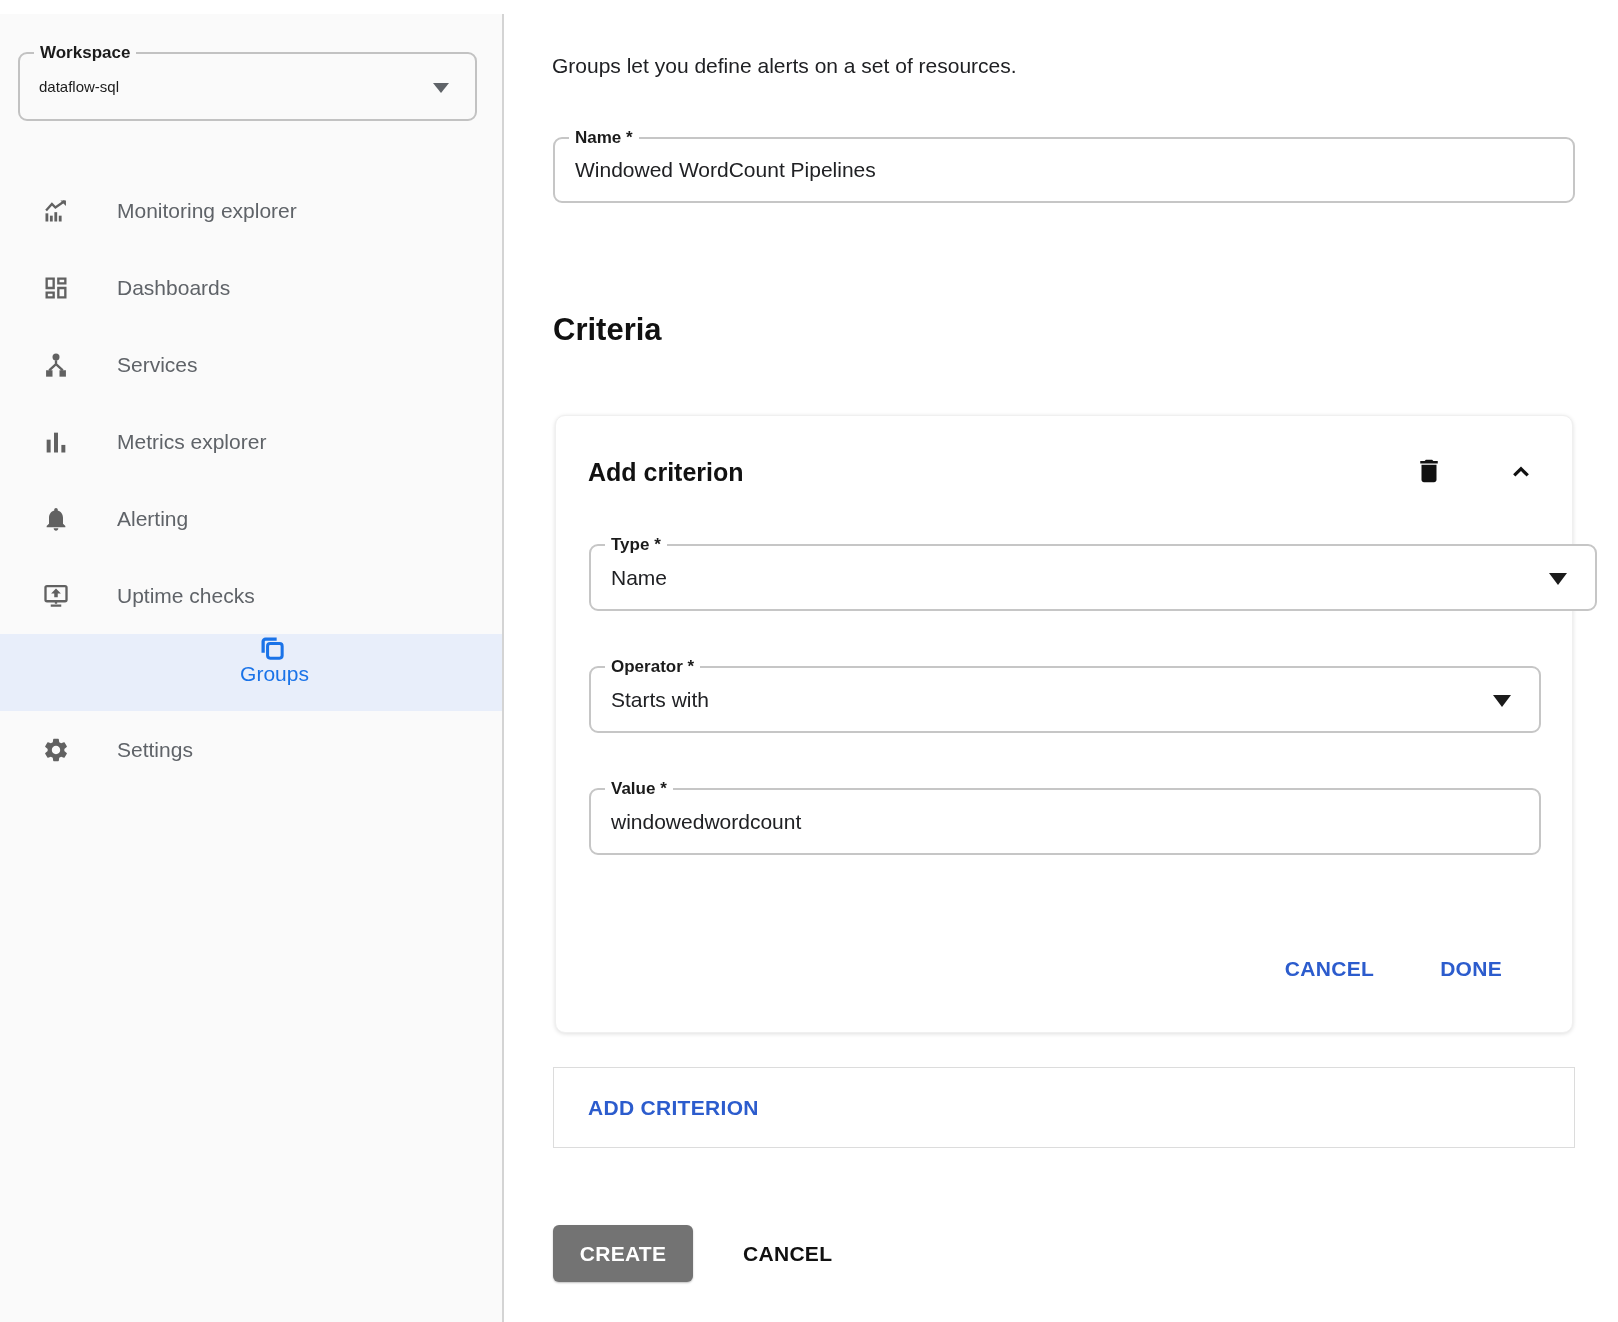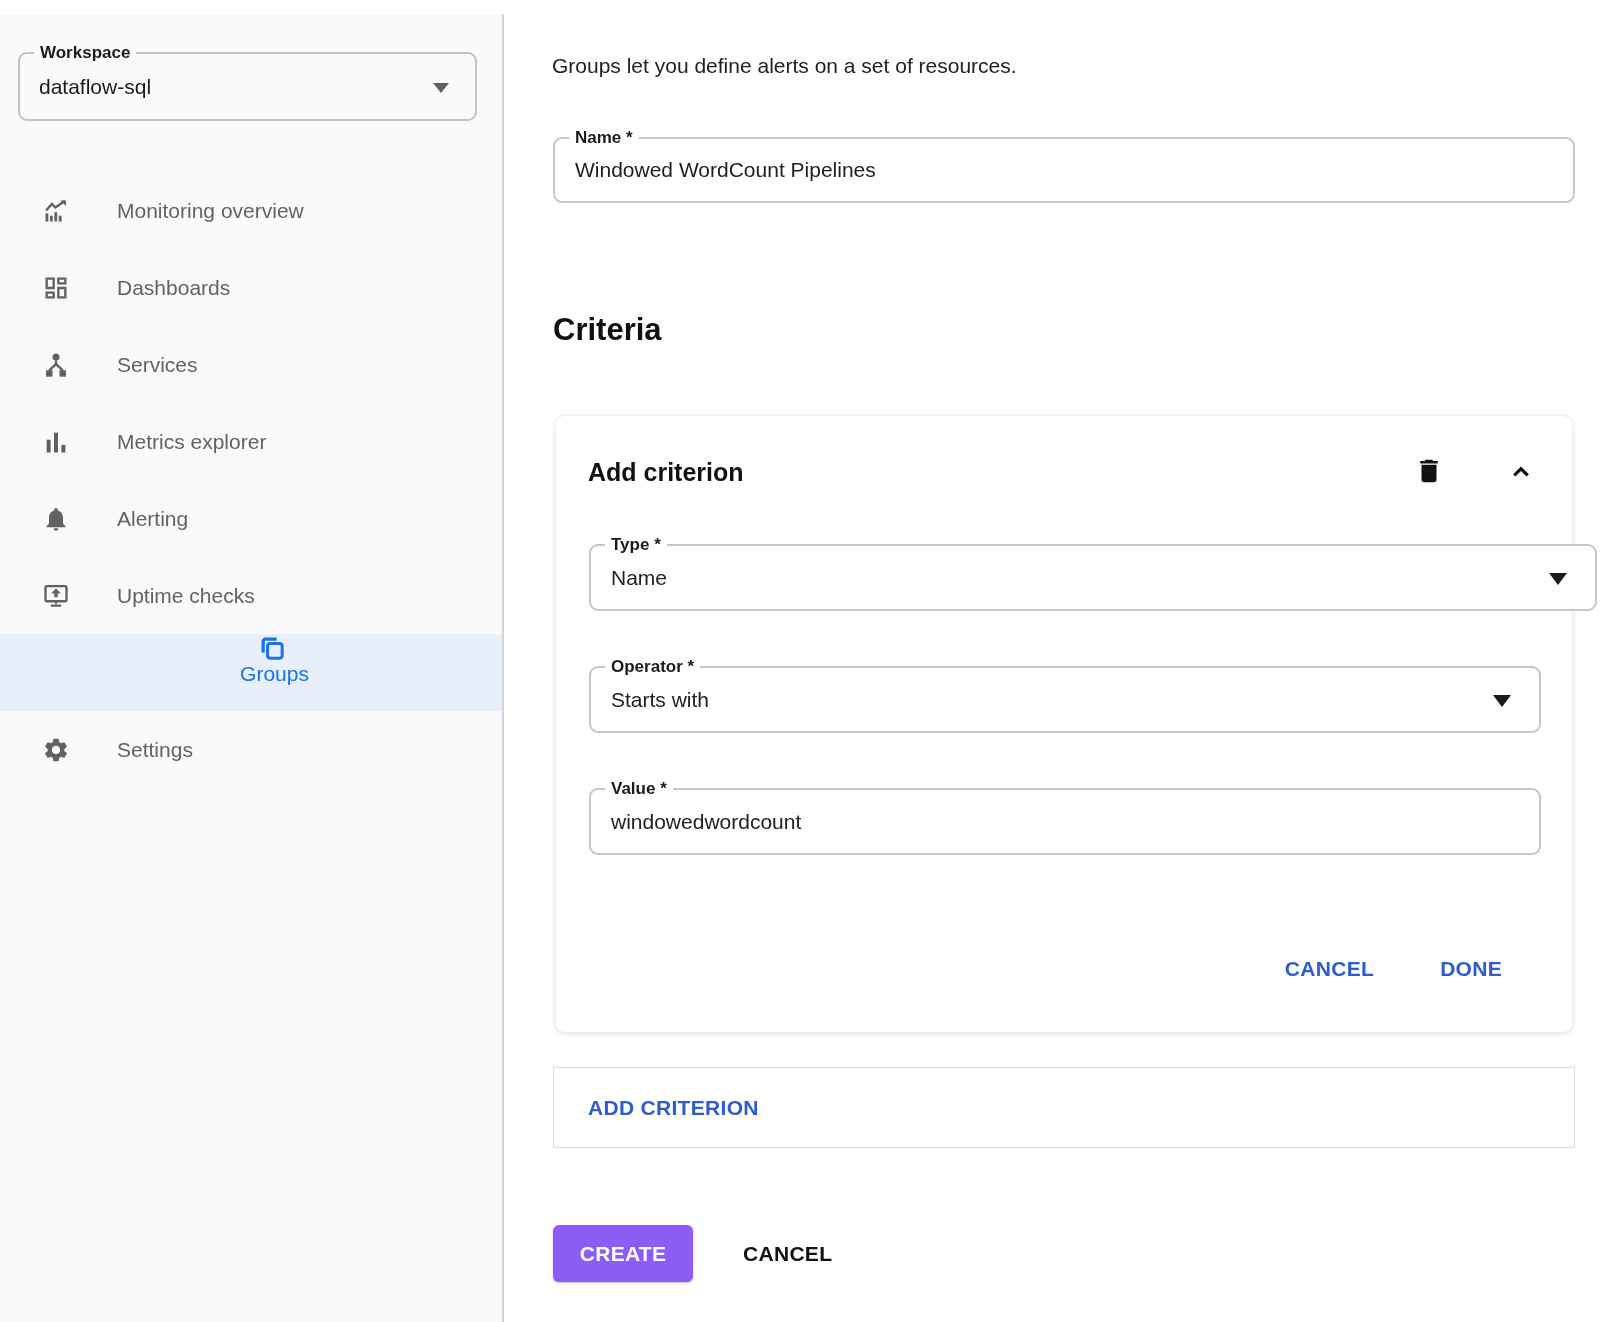--- a/index.html
+++ b/index.html
@@ -8,21 +8,21 @@
   body { position:relative; }
 
   
   .sidebar { position:absolute; left:0; top:0; width:504px; height:1322px;
              background:#fafafa; border-right:2px solid #d4d4d4;margin-top:14px; }
   .workspace { position:absolute; left:18px; top:38px; width:459px; height:69px;
                border:2px solid #c2c2c2; border-radius:9px; cursor:pointer; background:#fafafa; }
   .ws-label { position:absolute; left:14px; top:-12px; background:#fafafa; padding:0 6px;
               font-size:17px; font-weight:700; color:#1b1b1b; line-height:22px; }
   .ws-value { position:absolute; left:19px; top:0; height:100%; display:flex; align-items:center;
-              font-size:21px; color:#1b1b1b; }
+              font-size:15px; color:#1b1b1b; }
   .caret { width:0; height:0; border-left:8px solid transparent; border-right:8px solid transparent;
            border-top:10px solid #5f6368; position:absolute; right:26px; top:50%; margin-top:-4px; }
   .nav { position:absolute; left:0; top:158px; width:100%; }
   .nav-item { height:77px; display:flex; align-items:center; cursor:pointer; color:#5f6368; }
   .nav-item .nav-icon { width:28px; height:28px; margin-left:42px; flex:none; color:#616161; }
   .nav-item .nav-icon svg { width:28px; height:28px; display:block; }
   .nav-item .nav-label { margin-left:47px; font-size:21px; color:#5f6368; }
   .nav-item.active { background:#e8eefa;flex-direction:column; }
   .nav-item.active .nav-icon, .nav-item.active .nav-label { color:#1a73e8; }
 
@@ -57,21 +57,21 @@
 
   .card-footer { position:absolute; top:541px; right:70px; display:flex; gap:66px; }
   .text-btn { border:none; background:none; cursor:pointer; font-family:inherit;
               font-size:21px; font-weight:700; color:#2c5ccd; letter-spacing:.3px; padding:0; }
 
   .add-criterion-box { position:absolute; left:47px; top:1067px; width:1022px; height:81px;
                        border:1px solid #dcdcdc; background:#fff; display:flex; align-items:center; }
   .add-criterion-box .text-btn { margin-left:34px; }
 
   .bottom-actions { position:absolute; left:47px; top:1225px; display:flex; align-items:center; gap:50px; }
-  .primary-btn { width:140px; height:57px; background:#8b5cf6; color:#fff; border:none; border-radius:6px;
+  .primary-btn { width:140px; height:57px; background:#737373; color:#fff; border:none; border-radius:6px;
                  font-family:inherit; font-size:21px; font-weight:700; letter-spacing:.3px; cursor:pointer;
                  box-shadow:0 1px 2px rgba(0,0,0,.25); }
   .flat-btn { border:none; background:none; cursor:pointer; font-family:inherit;
               font-size:21px; font-weight:700; color:#111; letter-spacing:.3px; }
 </style>
 </head>
 <body>
 
 <aside class="sidebar">
 
@@ -89,21 +89,21 @@
             <g fill="currentColor">
               <rect x="3" y="14" width="2.4" height="7"></rect>
               <rect x="6.8" y="16" width="2.4" height="5"></rect>
               <rect x="10.6" y="13" width="2.4" height="8"></rect>
               <rect x="14.4" y="16" width="2.4" height="5"></rect>
             </g>
             <polyline points="3.5,11.5 8.5,6 11.5,9 19.5,3.5" fill="none" stroke="currentColor" stroke-width="2"></polyline>
             <path d="M15.8 3h4.7v4.7z" fill="currentColor"></path>
           </svg>
       </span>
-      <span class="nav-label">Monitoring overview</span>
+      <span class="nav-label">Monitoring explorer</span>
     </div>
 
     <div class="nav-item">
       <span class="nav-icon">
         <svg viewBox="0 0 24 24" fill="currentColor">
             <path d="M19 5v2h-4V5h4M9 5v6H5V5h4m10 8v6h-4v-6h4M9 17v2H5v-2h4M21 3h-8v6h8V3zM11 3H3v10h8V3zm10 8h-8v10h8V11zM11 15H3v6h8v-6z"></path>
           </svg>
       </span>
       <span class="nav-label">Dashboards</span>
     </div>

